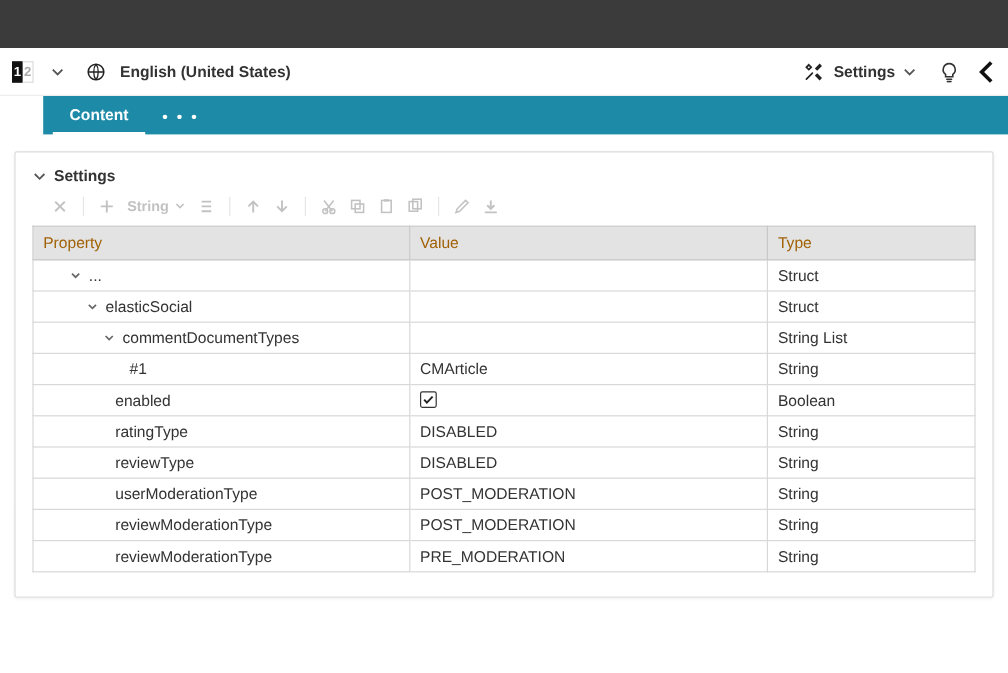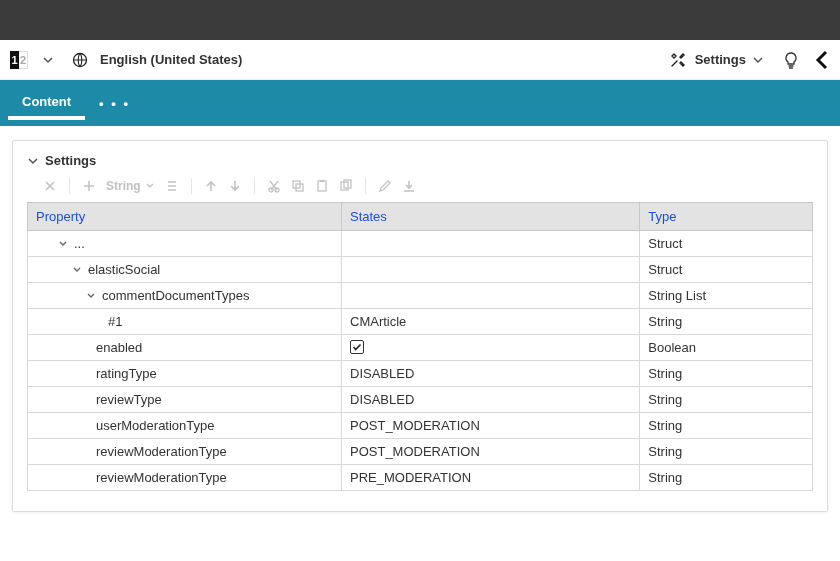--- a/index.html
+++ b/index.html
@@ -13,38 +13,38 @@
   .globe-wrap { margin-right: 12px; color:#333; position:relative; width:16px; height:16px; }
   .lang { font-weight: bold; font-size: 13px; text-align: right; }
   .spacer { flex: 1; }
   .tools-icon { margin-right: 8px; }
   .settings-link { font-weight: bold; margin-right: 6px; }
   .settings-chev { margin-right: 18px; color:#555; }
   .bulb { margin-right: 14px; }
   .back-chev { font-size: 22px; font-weight: bold; }
   svg { display:block; }
 
-  .tabbar { height: 46px; background: #1d8ba8; display:flex; align-items:center; padding-left: 8px; }
+  .tabbar { height: 32px; background: #1d8ba8; display:flex; align-items:flex-start; padding-left: 8px; margin-left: 36px; }
   .tab { height: 34px; padding: 0 14px; display:flex; align-items:center; color:#fff; font-weight:bold; border-bottom:4px solid transparent; }
   .tab.active { border-bottom:4px solid #fff; }
   .tab-more { color:#fff; padding:0 14px; height:34px; display:flex; align-items:center; font-weight:bold; letter-spacing:2px; }
 
   .panel-wrap { padding: 14px 12px; }
   .panel { border:1px solid #dcdcdc; border-radius:2px; box-shadow: 0 1px 3px rgba(0,0,0,0.06); background:#fff; padding: 10px 14px 20px; }
   .section-head { display:flex; align-items:center; padding: 2px 0 8px; }
   .section-head .chevd { margin-right:6px; color:#555; }
   .section-head .title { font-weight:bold; font-size:13px; }
 
   .toolbar { display:flex; align-items:center; gap:10px; padding: 2px 0 8px 16px; color:#c2c2c2; }
   .toolbar .sep { width:1px; height:16px; background:#e5e5e5; margin:0 2px; }
   .tb-text { color:#c2c2c2; font-weight:bold; font-size:12px; display:flex; align-items:center; gap:4px;}
   .tb-ic { width:14px; height:14px; }
 
   table.grid { width: 100%; border-collapse: collapse; table-layout: fixed; }
-  table.grid th { background:#e3e3e3; text-align:left; font-weight:normal; font-size:13px; padding:6px 8px; border:1px solid #c8c8c8; color:#1d4ed8; }
+  table.grid th { background:#e3e3e3; text-align:left; font-weight:normal; font-size:13px; padding:6px 8px; border:1px solid #c8c8c8; color:#a16207; }
   table.grid td { border:1px solid #d8d8d8; padding:5px 8px; font-size:13px; color:#333; height:25px; }
   col.cprop { width: 40%; }
   col.cval  { width: 38%; }
   col.ctype { width: 22%; }
   .tree-cell { display:flex; align-items:center; }
   .tw { width:14px; height:14px; display:inline-flex; align-items:center; justify-content:center; margin-right:4px; color:#666; }
   .indent { display:inline-block; height:1px; }
   .checkbox-mark { width:14px; height:14px; border:1.5px solid #333; border-radius:2px; display:inline-flex; align-items:center; justify-content:center; }
   .checkbox-mark svg { width:10px; height:10px; }
 </style>
@@ -187,21 +187,21 @@
 
     <table class="grid">
       <colgroup>
           <col class="cprop">
           <col class="cval">
           <col class="ctype">
         </colgroup>
       <thead>
         <tr>
           <th>Property</th>
-          <th>States</th>
+          <th>Value</th>
           <th>Type</th>
         </tr>
       </thead>
       <tbody id="grid-body">
           <tr>
             <td>
               <div class="tree-cell">
                 <span class="indent" style="width: 20px;"></span>
                 <span class="tw">
                   <svg width="10" height="10" viewBox="0 0 10 10">

